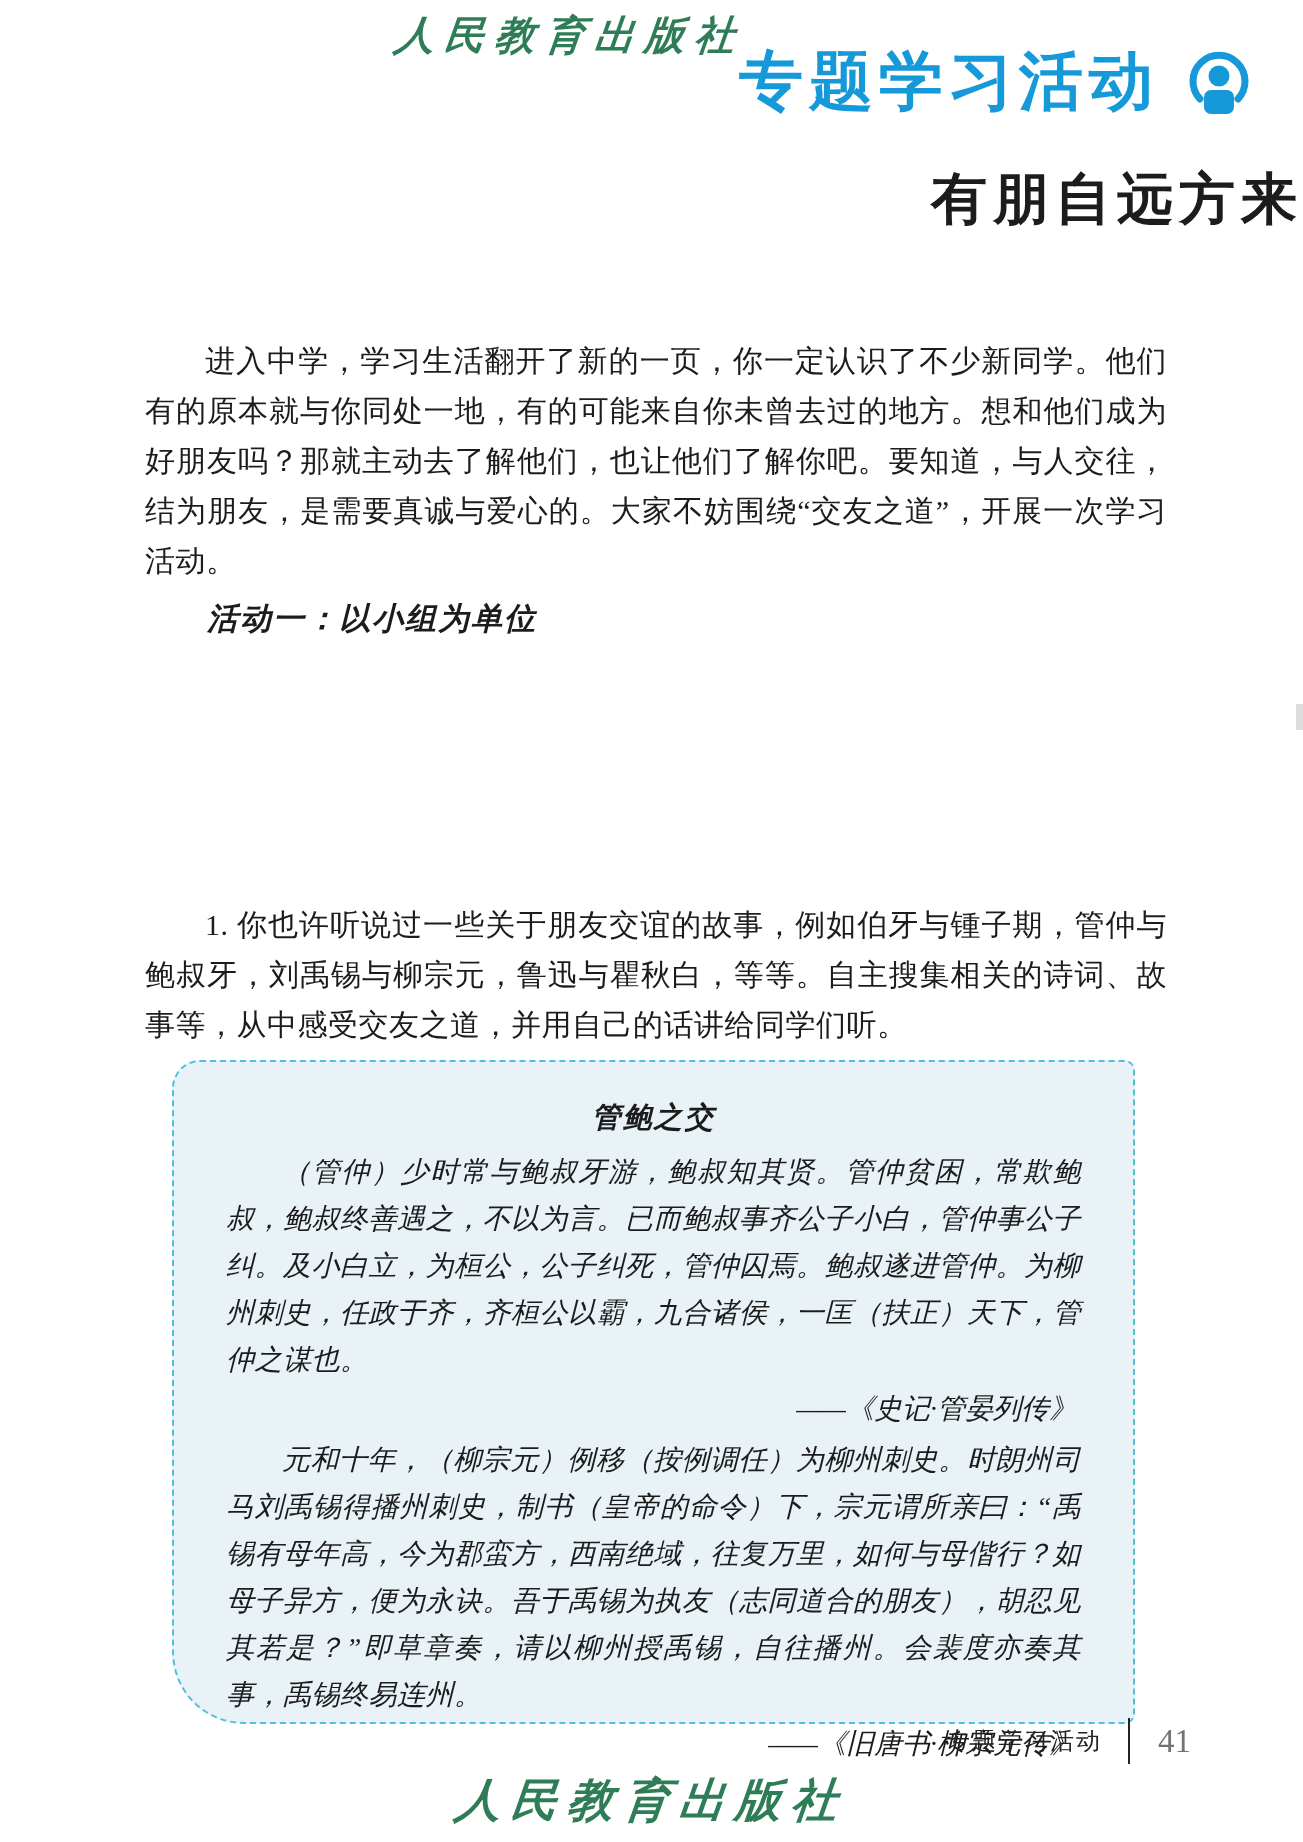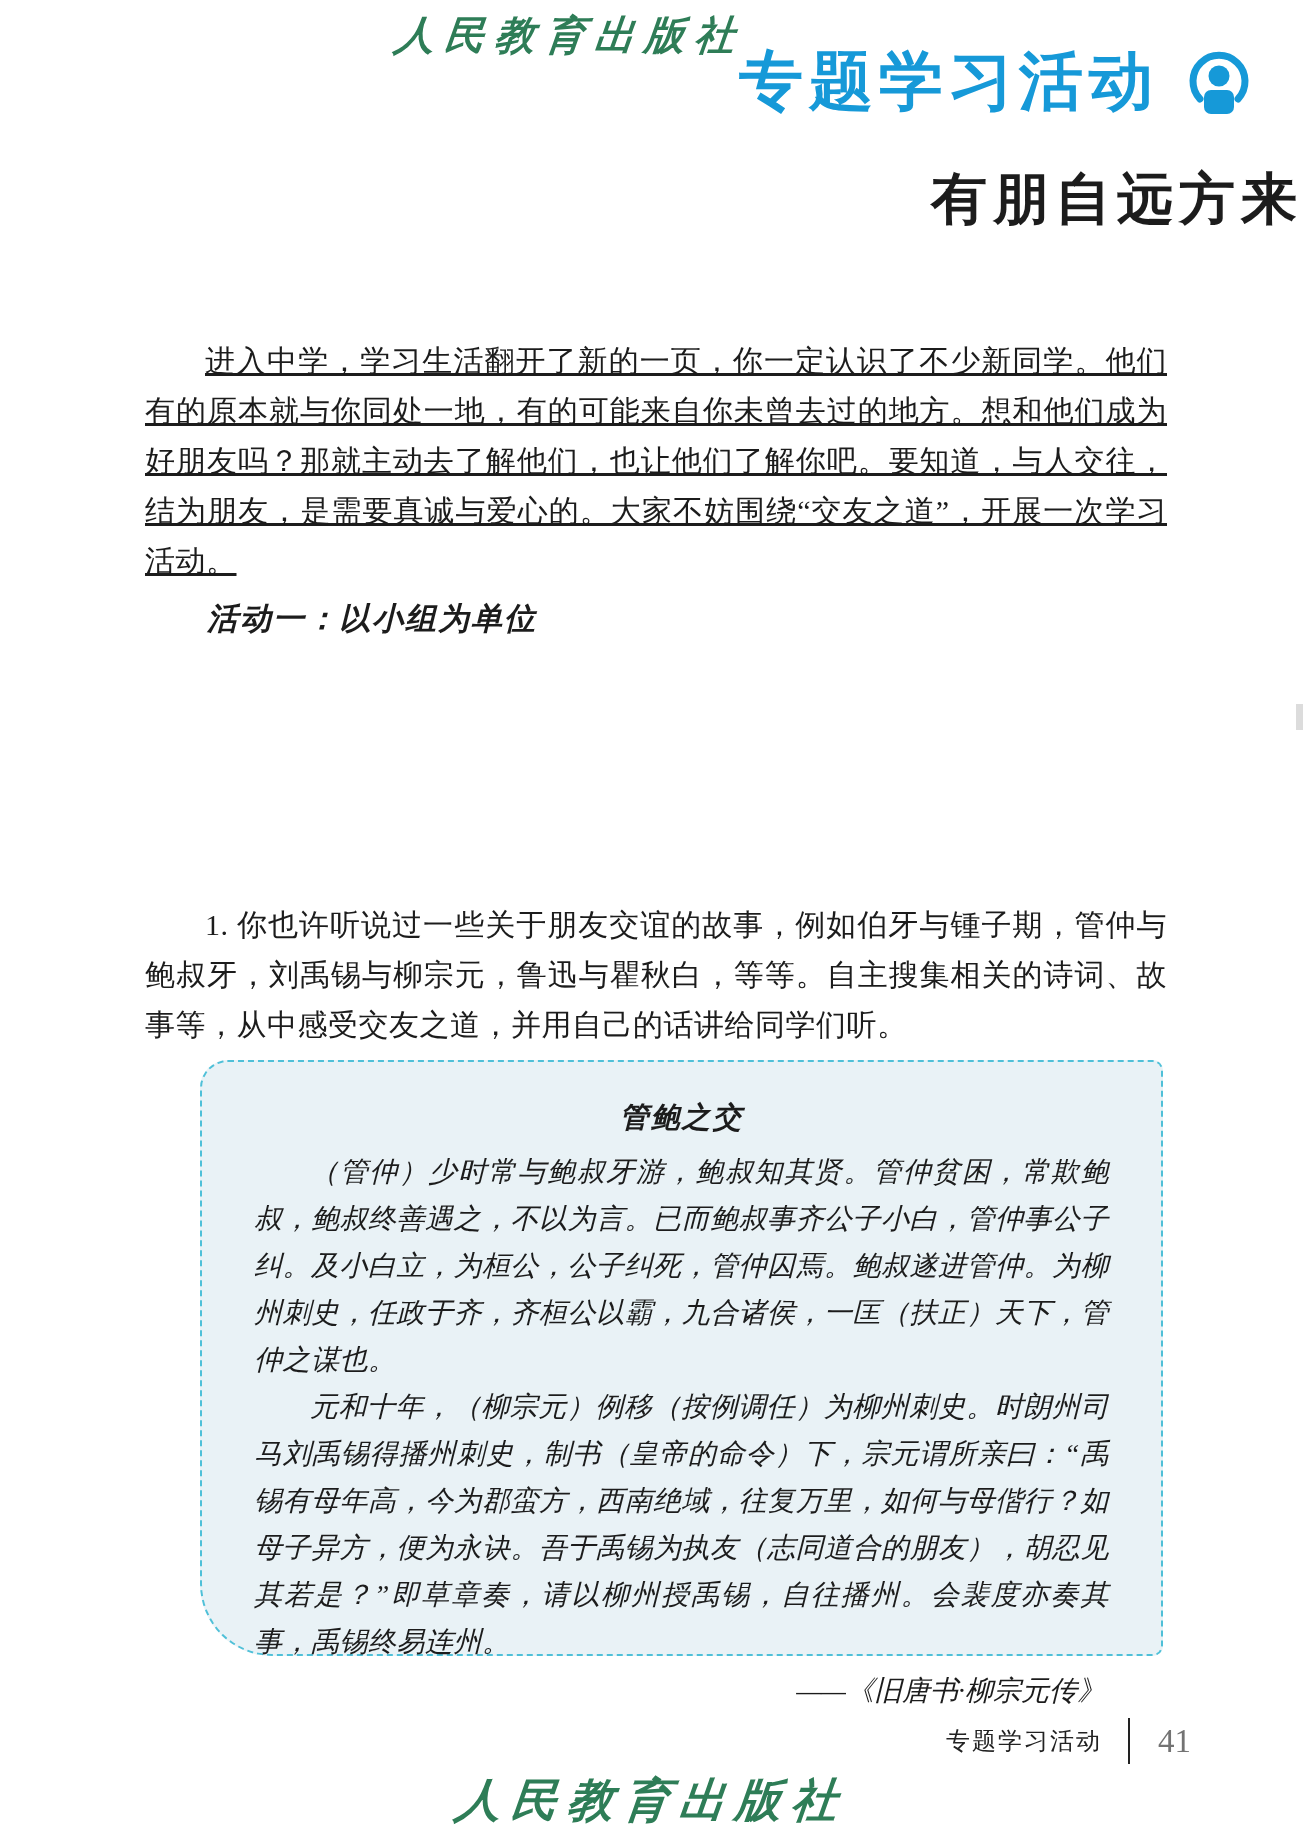--- a/index.html
+++ b/index.html
@@ -71,46 +71,45 @@
     position: absolute;
     left: 145px;
     width: 1022px;
     margin: 0;
     font-size: 30px;
     line-height: 50px;
     text-align: justify;
     text-indent: 2em;
     letter-spacing: 0.5px;
   }
-  .para-intro   { top: 336px; text-decoration: underline; }
+  .para-intro   { top: 336px; }
   .para-activity{ top: 650px; }
   .para-task    { top: 900px; }
 
   
   .activity-heading {
     position: absolute;
     top: 598px; left: 145px;
     font-size: 31px;
     font-weight: 700;
     font-style: italic;
     letter-spacing: 2px;
     text-indent: 2em;
   }
 
   
   .reading-box {
     position: absolute;
     top: 1060px; left: 172px;
-    width: 963px; height: 596px;
+    width: 963px; height: 664px;
     box-sizing: border-box;
     background: #e9f2f6;
     border: 2px dashed #4fc0d8;
     border-radius: 28px 10px 10px 72px;
     padding: 30px 52px 0 52px;
-    margin-left: 28px;
   }
   .story-title {
     text-align: center;
     font-size: 29px;
     font-weight: 600;
     font-style: italic;
     letter-spacing: 2px;
     margin: 6px 0 10px 0;
   }
   .story-body {
@@ -183,20 +182,21 @@
   <p class="body-para para-intro">进入中学，学习生活翻开了新的一页，你一定认识了不少新同学。他们有的原本就与你同处一地，有的可能来自你未曾去过的地方。想和他们成为好朋友吗？那就主动去了解他们，也让他们了解你吧。要知道，与人交往，结为朋友，是需要真诚与爱心的。大家不妨围绕“交友之道”，开展一次学习活动。</p>
 
   <div class="activity-heading">活动一：以小组为单位</div>
 
 
   <p class="body-para para-task">1. 你也许听说过一些关于朋友交谊的故事，例如伯牙与锺子期，管仲与鲍叔牙，刘禹锡与柳宗元，鲁迅与瞿秋白，等等。自主搜集相关的诗词、故事等，从中感受交友之道，并用自己的话讲给同学们听。</p>
 
   <div class="reading-box">
     <div class="story-title">管鲍之交</div>
     <p class="story-body">（管仲）少时常与鲍叔牙游，鲍叔知其贤。管仲贫困，常欺鲍叔，鲍叔终善遇之，不以为言。已而鲍叔事齐公子小白，管仲事公子纠。及小白立，为桓公，公子纠死，管仲囚焉。鲍叔遂进管仲。为柳州刺史，任政于齐，齐桓公以霸，九合诸侯，一匡（扶正）天下，管仲之谋也。</p>
+    <div class="story-source">——《史记·管晏列传》</div>
 
     <p class="story-body">元和十年，（柳宗元）例移（按例调任）为柳州刺史。时朗州司马刘禹锡得播州刺史，制书（皇帝的命令）下，宗元谓所亲曰：“禹锡有母年高，今为郡蛮方，西南绝域，往复万里，如何与母偕行？如母子异方，便为永诀。吾于禹锡为执友（志同道合的朋友），胡忍见其若是？”即草章奏，请以柳州授禹锡，自往播州。会裴度亦奏其事，禹锡终易连州。</p>
     <div class="story-source">——《旧唐书·柳宗元传》</div>
   </div>
 
   <div class="footer-row">
     <span class="footer-section">专题学习活动</span>
     <span class="footer-divider"></span>
     <span class="footer-page-number">41</span>
   </div>

